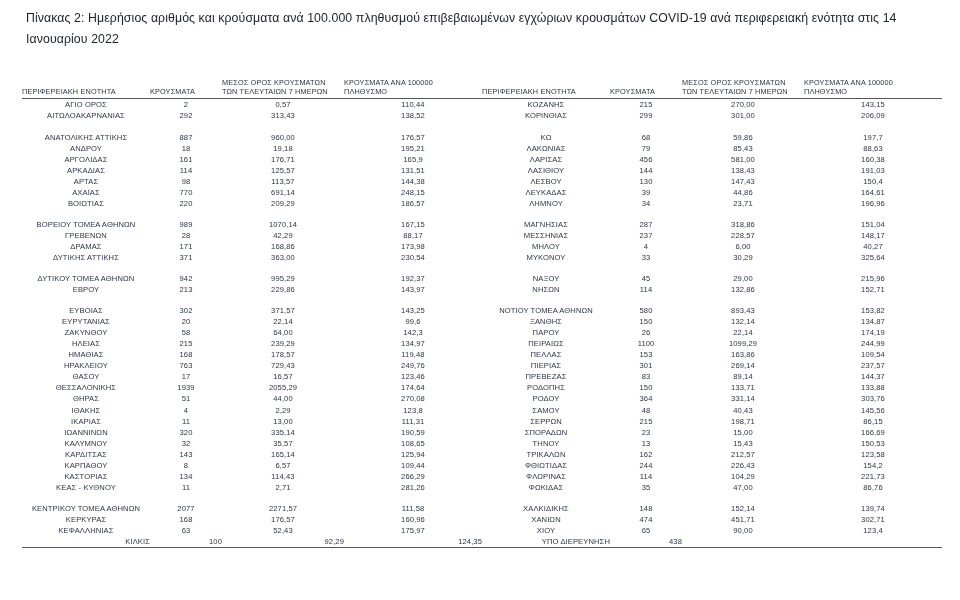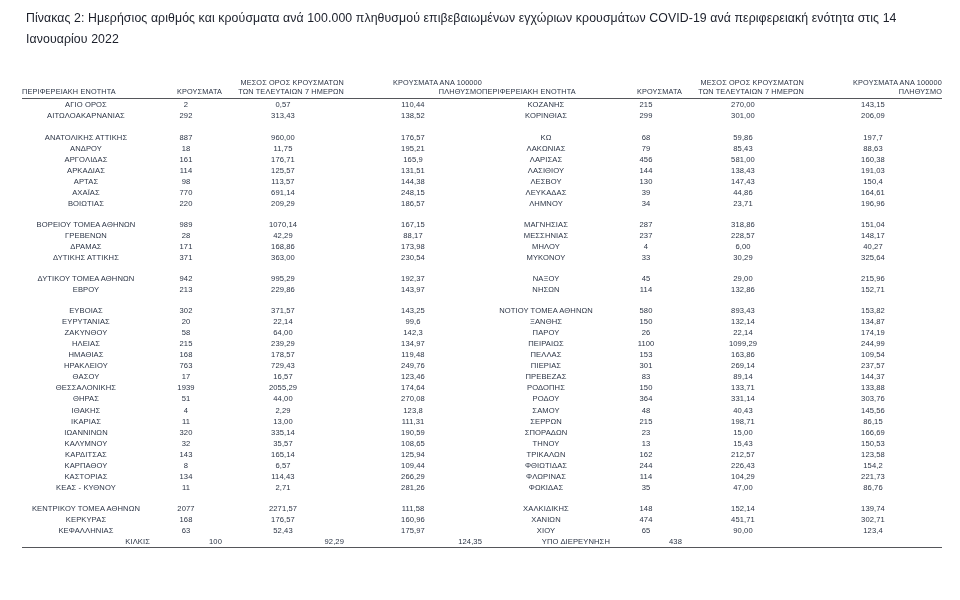--- a/index.html
+++ b/index.html
@@ -43,21 +43,21 @@
     table-layout: fixed;
   }
   table.grid col.c-name   { width: 128px; }
   table.grid col.c-cases  { width: 72px; }
   table.grid col.c-avg    { width: 122px; }
   table.grid col.c-per100 { width: 138px; }
   thead th {
     font-size: 7.3px;
     font-weight: normal;
     color: #2b3445;
-    text-align: right;
+    text-align: left;
     vertical-align: bottom;
     padding: 0 0 2px 0;
     line-height: 9.2px;
     letter-spacing: 0.15px;
     border-bottom: 1.3px solid #55565a;
   }
   thead th.h-name { text-align: left; }
   tbody td {
     font-size: 7.6px;
     color: #2b3445;
@@ -159,21 +159,21 @@
             <td>960,00</td>
             <td>176,57</td>
             <td class="name">ΚΩ</td>
             <td>68</td>
             <td>59,86</td>
             <td>197,7</td>
           </tr>
           <tr>
             <td class="name">ΑΝΔΡΟΥ</td>
             <td>18</td>
-            <td>11,75</td>
+            <td>19,18</td>
             <td>195,21</td>
             <td class="name">ΛΑΚΩΝΙΑΣ</td>
             <td>79</td>
             <td>85,43</td>
             <td>88,63</td>
           </tr>
           <tr>
             <td class="name">ΑΡΓΟΛΙΔΑΣ</td>
             <td>161</td>
             <td>176,71</td>

